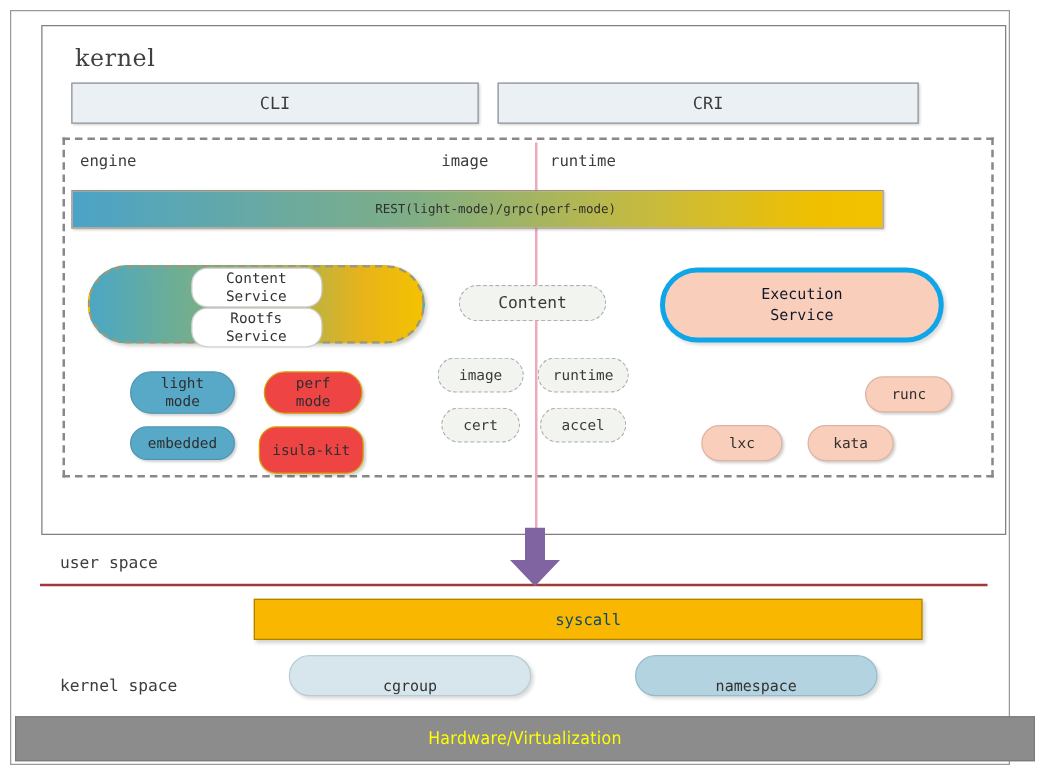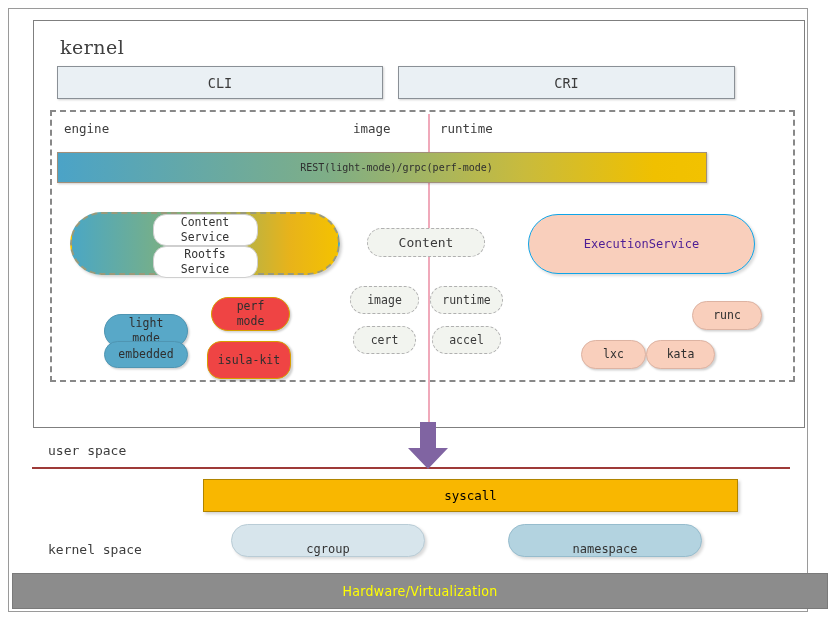--- a/index.html
+++ b/index.html
@@ -60,56 +60,56 @@
          border-radius:18px;display:flex;align-items:center;justify-content:center;
          font-size:11.5px;color:#3a3a3a;}
   .plugin-main{left:367px;top:228px;width:118px;height:29px;font-size:13px;border-radius:16px;}
   .dp-image  {left:350px;top:286px;width:69px;height:28px;}
   .dp-runtime{left:430px;top:286px;width:73px;height:28px;}
   .dp-cert   {left:353px;top:326px;width:63px;height:28px;}
   .dp-accel  {left:432px;top:326px;width:69px;height:28px;}
 
   
   .exec-svc{position:absolute;left:528px;top:214px;width:227px;height:60px;border-radius:30px;
-            background:#f9cfbc;border:1px solid #0ea5e9;box-sizing:border-box;
-            display:flex;align-items:center;justify-content:center;
-            font-size:12px;color:#4c1d95;line-height:1.4;box-shadow:2px 2px 3px rgba(0,0,0,.15);}
+            background:#f9cfbc;border:4px solid #0ea5e9;box-sizing:border-box;
+            display:flex;flex-direction:column;align-items:center;justify-content:center;
+            font-size:12px;color:#0f172a;line-height:1.4;box-shadow:2px 2px 3px rgba(0,0,0,.15);}
 
   
   .pill{position:absolute;display:flex;flex-direction:column;align-items:center;justify-content:center;
         font-size:11.5px;color:#2f2f2f;line-height:1.3;box-sizing:border-box;
         box-shadow:1.5px 1.5px 2px rgba(0,0,0,.18);}
   .pill.blue  {background:#58a8c8;border:1px solid #4f95b2;}
   .pill.amber {background:#ef4444;border:1px solid #d79f00;}
   .pill.salmon{background:#f9cfbc;border:1px solid #ddb3a2;}
 
-  .p-light   {left:104px;top:314px;width:84px;height:34px;border-radius:17px;}
+  .p-light   {left:104px;top:297px;width:84px;height:34px;border-radius:17px;}
   .p-perf    {left:211px;top:297px;width:79px;height:34px;border-radius:17px;}
   .p-embedded{left:104px;top:341px;width:84px;height:27px;border-radius:14px;}
   .p-isulakit{left:207px;top:341px;width:84px;height:38px;border-radius:14px;}
 
   .p-systemd{left:525px;top:301px;width:72px;height:29px;border-radius:15px;}
   .p-runc   {left:692px;top:301px;width:70px;height:29px;border-radius:15px;}
-  .p-lxc    {left:581px;top:340px;width:65px;height:29px;border-radius:15px;}
+  .p-lxc    {left:561px;top:340px;width:65px;height:29px;border-radius:15px;}
   .p-kata   {left:646px;top:340px;width:69px;height:29px;border-radius:15px;}
 
   
   .space-label{position:absolute;font-size:13px;color:#3d3d3d;}
   .lbl-user  {left:48px;top:443px;}
   .lbl-kernel{left:48px;top:542px;}
 
   .divider-line{position:absolute;left:32px;top:467px;width:758px;height:1.5px;background:#9e3a38;}
 
   
   .arrow{position:absolute;left:404px;top:422px;width:48px;height:48px;}
 
   
   .syscall{position:absolute;left:203px;top:479px;width:535px;height:33px;background:#f9b700;
            border:1px solid #b08400;box-sizing:border-box;
-           display:flex;align-items:center;justify-content:center;font-size:12.5px;color:#000000;
+           display:flex;align-items:center;justify-content:center;font-size:12.5px;color:#0c4a6e;
            box-shadow:2px 2px 3px rgba(0,0,0,.18);}
 
   .kpill{position:absolute;height:33px;border-radius:17px;box-sizing:border-box;
          display:flex;align-items:flex-end;justify-content:center;font-size:12px;color:#333;
          box-shadow:2px 2px 3px rgba(0,0,0,.15);}
   .k-cgroup   {left:231px;top:524px;width:194px;background:#d7e5ec;border:1px solid #b9ccd6;}
   .k-namespace{left:508px;top:524px;width:194px;background:#b3d3e0;border:1px solid #96bccd;}
 
   
   .hw-bar{position:absolute;left:12px;top:573px;width:816px;height:36px;background:#8c8c8c;

